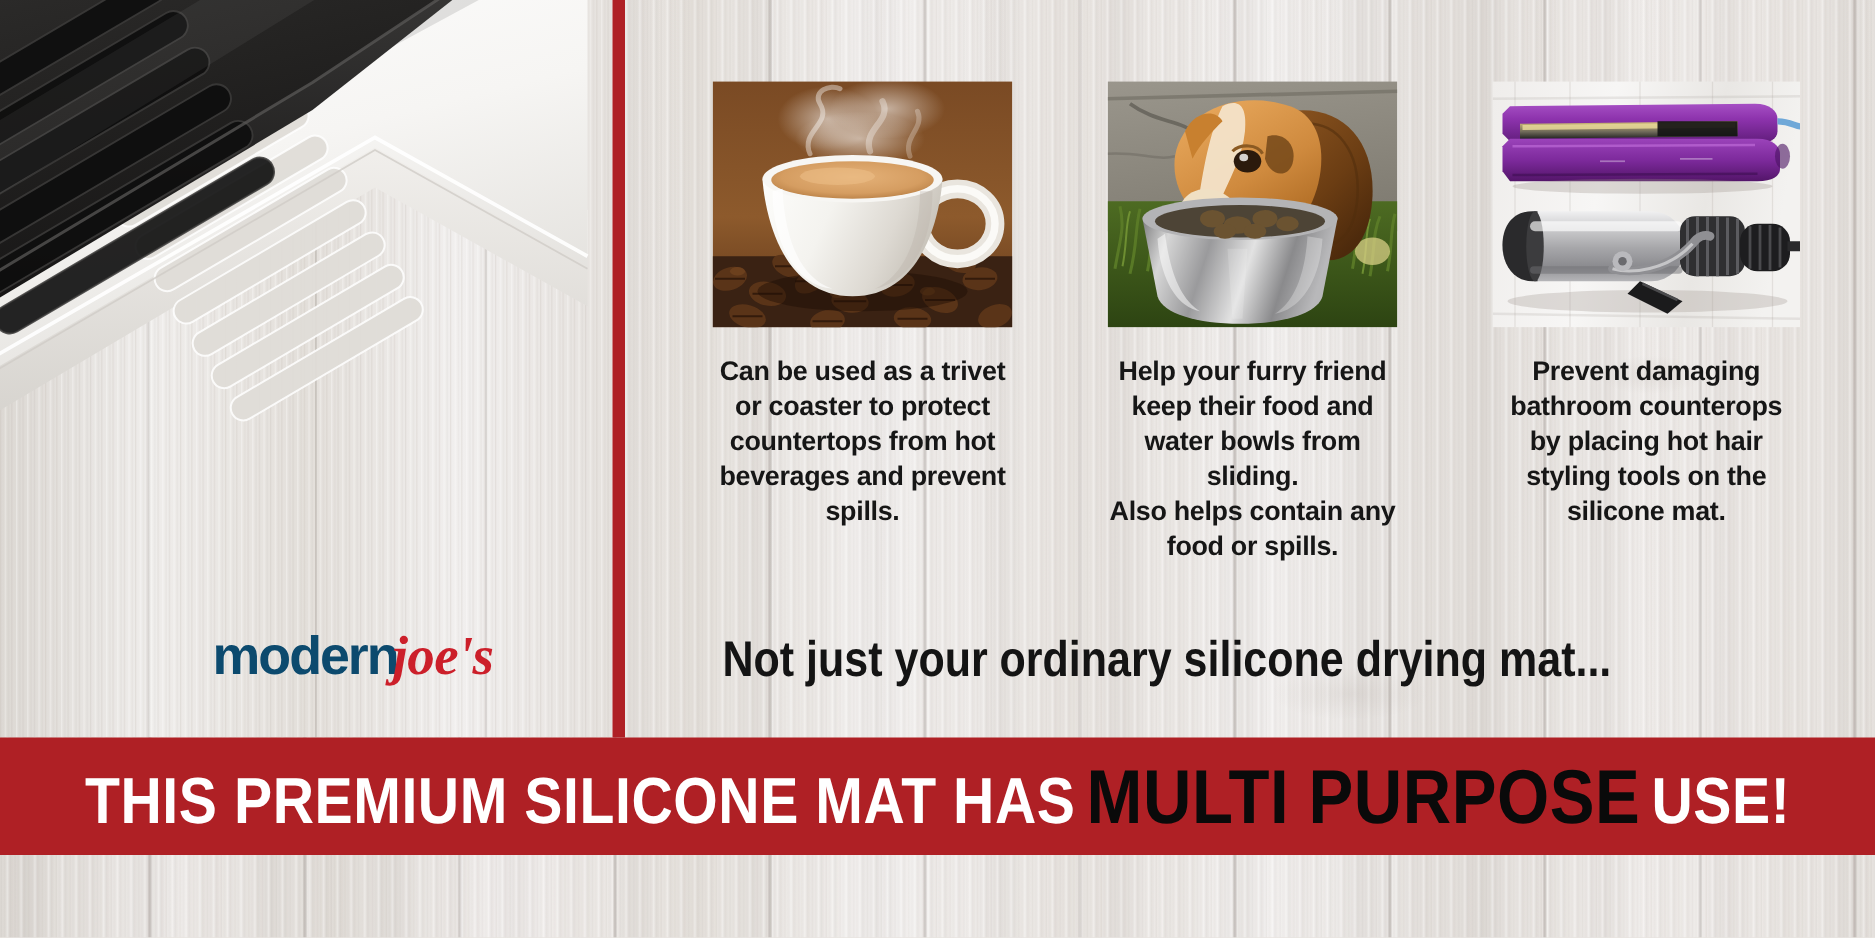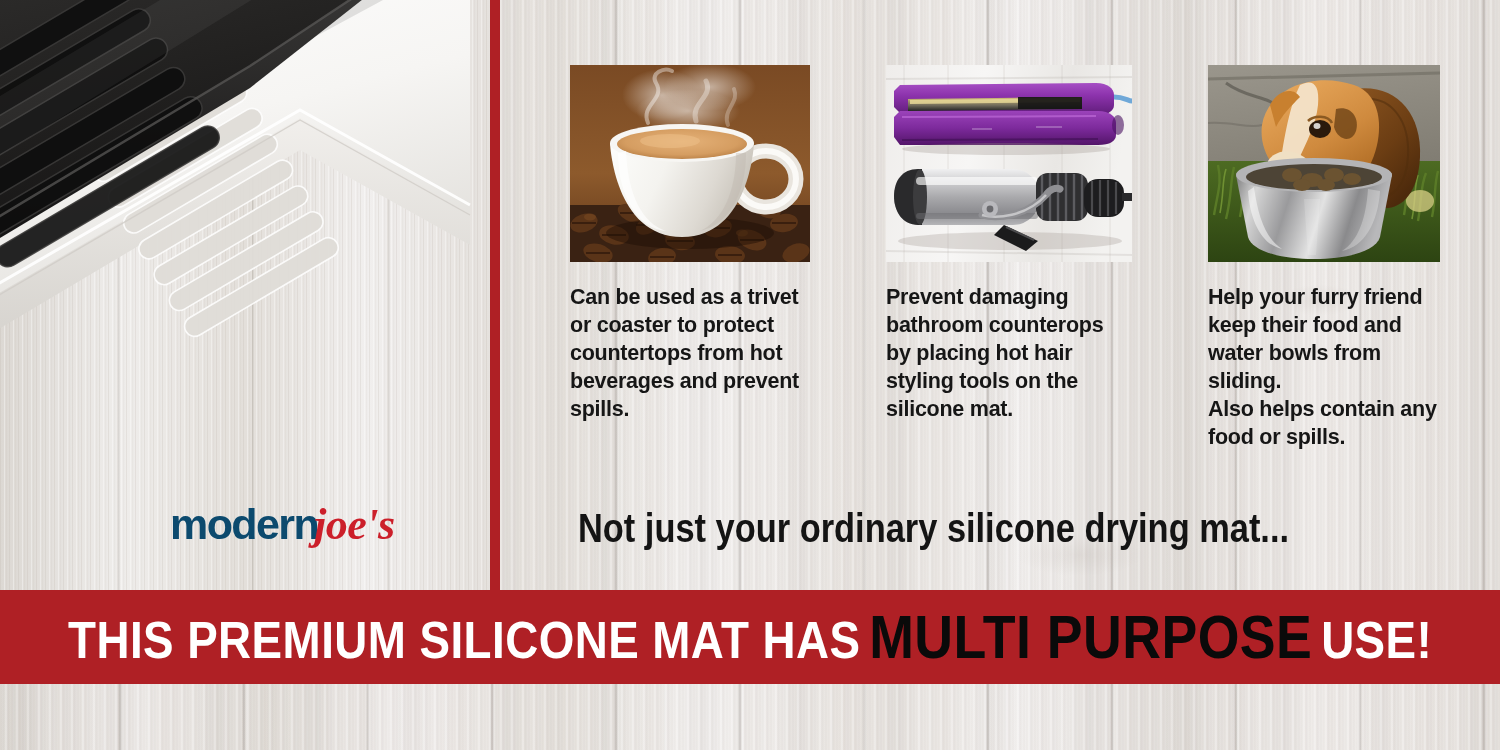--- a/index.html
+++ b/index.html
@@ -58,21 +58,21 @@
   .left-panel { position:absolute; left:0; top:0; width:490px; height:590px; overflow:hidden; }
   .left-panel svg { display:block; width:100%; height:100%; }
 
   
   .divider {
     position:absolute; left:490px; top:0; width:10px; height:590px;
     background:#af2025;
   }
 
   
-  .right-panel { position:absolute; left:500px; top:0; width:1000px; height:590px; }
+  .right-panel { position:absolute; left:500px; top:0; width:1000px; height:590px;text-align:center; }
 
   .cards { position:absolute; left:70px; top:65px; width:915px; display:flex; gap:76px; }
   .card { width:245px; }
   .card.c1 { width:240px; }
   .card.c2 { width:232px; }
   .card.c3 { width:246px; }
 
   .photo { width:100%; height:197px; overflow:hidden; display:block; }
   .photo svg { display:block; width:100%; height:100%; }
 
@@ -354,20 +354,124 @@
           <path d="M166,88 C166,128 152,156 130,166 C158,160 176,130 176,88 Z" fill="#b9b3a9" opacity="0.35"></path>
         </svg>
       </div>
       <div class="caption">Can be used as a trivet
 or coaster to protect
 countertops from hot
 beverages and prevent
 spills.</div>
     </div>
 
+    <div class="card c2">
+      <div class="photo">
+        <svg viewBox="0 0 232 197" preserveAspectRatio="xMidYMid slice">
+          <defs>
+            <linearGradient id="concrete" x1="0" y1="0" x2="0.3" y2="1">
+              <stop offset="0%" stop-color="#9a968c"></stop>
+              <stop offset="100%" stop-color="#817d73"></stop>
+            </linearGradient>
+            <linearGradient id="grass" x1="0" y1="0" x2="0" y2="1">
+              <stop offset="0%" stop-color="#4d6b22"></stop>
+              <stop offset="100%" stop-color="#2d4412"></stop>
+            </linearGradient>
+            <linearGradient id="steel" x1="0" y1="0" x2="1" y2="0.2">
+              <stop offset="0%" stop-color="#6f6f70"></stop>
+              <stop offset="18%" stop-color="#d6d6d6"></stop>
+              <stop offset="40%" stop-color="#9a9a9c"></stop>
+              <stop offset="62%" stop-color="#e2e2e2"></stop>
+              <stop offset="82%" stop-color="#8a8a8c"></stop>
+              <stop offset="100%" stop-color="#b8b8ba"></stop>
+            </linearGradient>
+            <linearGradient id="fur" x1="0.2" y1="0" x2="0.8" y2="1">
+              <stop offset="0%" stop-color="#e8a85c"></stop>
+              <stop offset="55%" stop-color="#cf8a3e"></stop>
+              <stop offset="100%" stop-color="#a9661f"></stop>
+            </linearGradient>
+            <linearGradient id="ear" x1="0" y1="0" x2="0.6" y2="1">
+              <stop offset="0%" stop-color="#8a5420"></stop>
+              <stop offset="60%" stop-color="#6b3d13"></stop>
+              <stop offset="100%" stop-color="#4d2a0c"></stop>
+            </linearGradient>
+          </defs>
+
+          <rect width="232" height="120" fill="url(#concrete)"></rect>
+          <path d="M0,14 L232,8" stroke="#6e6a61" stroke-width="3" opacity="0.6" fill="none"></path>
+          <path d="M18,18 C40,34 58,30 74,44" stroke="#5f5c54" stroke-width="3" fill="none" opacity="0.75"></path>
+          <path d="M0,58 C24,56 40,64 54,60" stroke="#6b675f" stroke-width="2" fill="none" opacity="0.5"></path>
+
+          <rect y="96" width="232" height="101" fill="url(#grass)"></rect>
+          <g stroke="#5c7d28" stroke-width="2.4" fill="none" opacity="0.9">
+            <path d="M6,150 C10,126 14,118 10,100"></path>
+            <path d="M18,154 C24,130 22,118 26,102"></path>
+            <path d="M32,152 C36,132 34,120 40,106"></path>
+            <path d="M46,158 C50,136 48,124 54,110"></path>
+            <path d="M196,150 C200,128 198,116 204,102"></path>
+            <path d="M210,156 C214,134 212,122 218,108"></path>
+            <path d="M224,152 C228,132 226,120 230,106"></path>
+          </g>
+          <g stroke="#7a9c38" stroke-width="1.6" fill="none" opacity="0.8">
+            <path d="M12,148 C16,128 14,116 18,104"></path>
+            <path d="M40,156 C44,136 42,124 46,112"></path>
+            <path d="M204,154 C208,134 206,122 210,110"></path>
+          </g>
+          <ellipse cx="212" cy="136" rx="14" ry="11" fill="#d8cf86" opacity="0.75"></ellipse>
+
+          <g>
+
+            <path d="M146,24 C186,18 214,46 212,92 C210,132 190,148 168,142 C150,136 142,106 142,72 Z" fill="url(#ear)"></path>
+            <path d="M156,34 C184,32 202,56 200,92 C198,122 184,134 170,130" fill="none" stroke="#512d0d" stroke-width="2" opacity="0.55"></path>
+
+            <path d="M54,60 C60,24 104,6 146,20 C176,30 176,72 162,100 C150,124 120,134 96,124 C74,114 50,92 54,60 Z" fill="url(#fur)"></path>
+
+            <path d="M92,20 C104,14 112,18 110,40 C108,60 98,78 90,96 L72,102 C76,72 82,40 92,20 Z" fill="#f3e3c9" opacity="0.95"></path>
+
+            <path d="M60,96 C66,86 82,82 96,92 C110,102 112,120 100,128 C84,138 62,124 60,96 Z" fill="#f0e0c4"></path>
+
+            <ellipse cx="70" cy="118" rx="12" ry="10" fill="#4a3220"></ellipse>
+            <ellipse cx="67" cy="115" rx="4" ry="3" fill="#7a5838" opacity="0.6"></ellipse>
+
+            <ellipse cx="112" cy="64" rx="11" ry="9" fill="#2b1a0c"></ellipse>
+            <ellipse cx="109" cy="61" rx="3.5" ry="3" fill="#fff" opacity="0.8"></ellipse>
+            <path d="M100,56 C106,50 120,50 124,58" fill="none" stroke="#8b5a22" stroke-width="2.5"></path>
+
+            <path d="M128,44 C142,40 152,52 148,66 C144,78 130,76 126,62 Z" fill="#6e4416" opacity="0.8"></path>
+
+            <path d="M62,40 C70,24 86,22 92,32 C84,40 74,50 68,62 Z" fill="#c8802f"></path>
+          </g>
+
+          <g>
+            <path d="M28,110 C28,102 60,96 106,96 C152,96 184,102 184,110 L172,172 C168,186 140,194 106,194 C72,194 44,186 40,172 Z" fill="url(#steel)"></path>
+            <ellipse cx="106" cy="110" rx="78" ry="17" fill="#b4b4b6"></ellipse>
+            <ellipse cx="106" cy="112" rx="68" ry="13" fill="#4d4436"></ellipse>
+
+            <g fill="#6b5331">
+              <ellipse cx="84" cy="110" rx="10" ry="7"></ellipse>
+              <ellipse cx="104" cy="115" rx="11" ry="7"></ellipse>
+              <ellipse cx="126" cy="110" rx="10" ry="7"></ellipse>
+              <ellipse cx="144" cy="114" rx="9" ry="6"></ellipse>
+              <ellipse cx="94" cy="120" rx="9" ry="6"></ellipse>
+              <ellipse cx="118" cy="120" rx="9" ry="6"></ellipse>
+            </g>
+
+            <path d="M46,122 C50,152 58,174 74,184 C54,180 42,156 40,126 Z" fill="#ffffff" opacity="0.5"></path>
+            <path d="M160,124 C158,154 150,176 134,186 C156,182 170,158 172,126 Z" fill="#ffffff" opacity="0.28"></path>
+            <path d="M96,134 L112,134 L108,190 L100,190 Z" fill="#ffffff" opacity="0.16"></path>
+          </g>
+        </svg>
+      </div>
+      <div class="caption">Help your furry friend
+keep their food and
+water bowls from sliding.
+Also helps contain any
+food or spills.</div>
+    </div>
+
     <div class="card c3">
       <div class="photo">
         <svg viewBox="0 0 246 197" preserveAspectRatio="xMidYMid slice">
           <defs>
             <linearGradient id="wwood" x1="0" y1="0" x2="1" y2="0.15">
               <stop offset="0%" stop-color="#efedeb"></stop>
               <stop offset="40%" stop-color="#f7f6f5"></stop>
               <stop offset="75%" stop-color="#e9e7e4"></stop>
               <stop offset="100%" stop-color="#f3f2f0"></stop>
             </linearGradient>
@@ -474,124 +578,20 @@
           </g>
         </svg>
       </div>
       <div class="caption">Prevent damaging
 bathroom counterops
 by placing hot hair
 styling tools on the
 silicone mat.</div>
     </div>
 
-    <div class="card c2">
-      <div class="photo">
-        <svg viewBox="0 0 232 197" preserveAspectRatio="xMidYMid slice">
-          <defs>
-            <linearGradient id="concrete" x1="0" y1="0" x2="0.3" y2="1">
-              <stop offset="0%" stop-color="#9a968c"></stop>
-              <stop offset="100%" stop-color="#817d73"></stop>
-            </linearGradient>
-            <linearGradient id="grass" x1="0" y1="0" x2="0" y2="1">
-              <stop offset="0%" stop-color="#4d6b22"></stop>
-              <stop offset="100%" stop-color="#2d4412"></stop>
-            </linearGradient>
-            <linearGradient id="steel" x1="0" y1="0" x2="1" y2="0.2">
-              <stop offset="0%" stop-color="#6f6f70"></stop>
-              <stop offset="18%" stop-color="#d6d6d6"></stop>
-              <stop offset="40%" stop-color="#9a9a9c"></stop>
-              <stop offset="62%" stop-color="#e2e2e2"></stop>
-              <stop offset="82%" stop-color="#8a8a8c"></stop>
-              <stop offset="100%" stop-color="#b8b8ba"></stop>
-            </linearGradient>
-            <linearGradient id="fur" x1="0.2" y1="0" x2="0.8" y2="1">
-              <stop offset="0%" stop-color="#e8a85c"></stop>
-              <stop offset="55%" stop-color="#cf8a3e"></stop>
-              <stop offset="100%" stop-color="#a9661f"></stop>
-            </linearGradient>
-            <linearGradient id="ear" x1="0" y1="0" x2="0.6" y2="1">
-              <stop offset="0%" stop-color="#8a5420"></stop>
-              <stop offset="60%" stop-color="#6b3d13"></stop>
-              <stop offset="100%" stop-color="#4d2a0c"></stop>
-            </linearGradient>
-          </defs>
-
-          <rect width="232" height="120" fill="url(#concrete)"></rect>
-          <path d="M0,14 L232,8" stroke="#6e6a61" stroke-width="3" opacity="0.6" fill="none"></path>
-          <path d="M18,18 C40,34 58,30 74,44" stroke="#5f5c54" stroke-width="3" fill="none" opacity="0.75"></path>
-          <path d="M0,58 C24,56 40,64 54,60" stroke="#6b675f" stroke-width="2" fill="none" opacity="0.5"></path>
-
-          <rect y="96" width="232" height="101" fill="url(#grass)"></rect>
-          <g stroke="#5c7d28" stroke-width="2.4" fill="none" opacity="0.9">
-            <path d="M6,150 C10,126 14,118 10,100"></path>
-            <path d="M18,154 C24,130 22,118 26,102"></path>
-            <path d="M32,152 C36,132 34,120 40,106"></path>
-            <path d="M46,158 C50,136 48,124 54,110"></path>
-            <path d="M196,150 C200,128 198,116 204,102"></path>
-            <path d="M210,156 C214,134 212,122 218,108"></path>
-            <path d="M224,152 C228,132 226,120 230,106"></path>
-          </g>
-          <g stroke="#7a9c38" stroke-width="1.6" fill="none" opacity="0.8">
-            <path d="M12,148 C16,128 14,116 18,104"></path>
-            <path d="M40,156 C44,136 42,124 46,112"></path>
-            <path d="M204,154 C208,134 206,122 210,110"></path>
-          </g>
-          <ellipse cx="212" cy="136" rx="14" ry="11" fill="#d8cf86" opacity="0.75"></ellipse>
-
-          <g>
-
-            <path d="M146,24 C186,18 214,46 212,92 C210,132 190,148 168,142 C150,136 142,106 142,72 Z" fill="url(#ear)"></path>
-            <path d="M156,34 C184,32 202,56 200,92 C198,122 184,134 170,130" fill="none" stroke="#512d0d" stroke-width="2" opacity="0.55"></path>
-
-            <path d="M54,60 C60,24 104,6 146,20 C176,30 176,72 162,100 C150,124 120,134 96,124 C74,114 50,92 54,60 Z" fill="url(#fur)"></path>
-
-            <path d="M92,20 C104,14 112,18 110,40 C108,60 98,78 90,96 L72,102 C76,72 82,40 92,20 Z" fill="#f3e3c9" opacity="0.95"></path>
-
-            <path d="M60,96 C66,86 82,82 96,92 C110,102 112,120 100,128 C84,138 62,124 60,96 Z" fill="#f0e0c4"></path>
-
-            <ellipse cx="70" cy="118" rx="12" ry="10" fill="#4a3220"></ellipse>
-            <ellipse cx="67" cy="115" rx="4" ry="3" fill="#7a5838" opacity="0.6"></ellipse>
-
-            <ellipse cx="112" cy="64" rx="11" ry="9" fill="#2b1a0c"></ellipse>
-            <ellipse cx="109" cy="61" rx="3.5" ry="3" fill="#fff" opacity="0.8"></ellipse>
-            <path d="M100,56 C106,50 120,50 124,58" fill="none" stroke="#8b5a22" stroke-width="2.5"></path>
-
-            <path d="M128,44 C142,40 152,52 148,66 C144,78 130,76 126,62 Z" fill="#6e4416" opacity="0.8"></path>
-
-            <path d="M62,40 C70,24 86,22 92,32 C84,40 74,50 68,62 Z" fill="#c8802f"></path>
-          </g>
-
-          <g>
-            <path d="M28,110 C28,102 60,96 106,96 C152,96 184,102 184,110 L172,172 C168,186 140,194 106,194 C72,194 44,186 40,172 Z" fill="url(#steel)"></path>
-            <ellipse cx="106" cy="110" rx="78" ry="17" fill="#b4b4b6"></ellipse>
-            <ellipse cx="106" cy="112" rx="68" ry="13" fill="#4d4436"></ellipse>
-
-            <g fill="#6b5331">
-              <ellipse cx="84" cy="110" rx="10" ry="7"></ellipse>
-              <ellipse cx="104" cy="115" rx="11" ry="7"></ellipse>
-              <ellipse cx="126" cy="110" rx="10" ry="7"></ellipse>
-              <ellipse cx="144" cy="114" rx="9" ry="6"></ellipse>
-              <ellipse cx="94" cy="120" rx="9" ry="6"></ellipse>
-              <ellipse cx="118" cy="120" rx="9" ry="6"></ellipse>
-            </g>
-
-            <path d="M46,122 C50,152 58,174 74,184 C54,180 42,156 40,126 Z" fill="#ffffff" opacity="0.5"></path>
-            <path d="M160,124 C158,154 150,176 134,186 C156,182 170,158 172,126 Z" fill="#ffffff" opacity="0.28"></path>
-            <path d="M96,134 L112,134 L108,190 L100,190 Z" fill="#ffffff" opacity="0.16"></path>
-          </g>
-        </svg>
-      </div>
-      <div class="caption">Help your furry friend
-keep their food and
-water bowls from sliding.
-Also helps contain any
-food or spills.</div>
-    </div>
-
   </div>
 
   <div class="tagline">Not just your ordinary silicone drying mat...</div>
 </div>
 
 <div class="logo">
   <span class="modern">modern</span><span class="joes">joe's</span>
 </div>
 
 <div class="banner">

